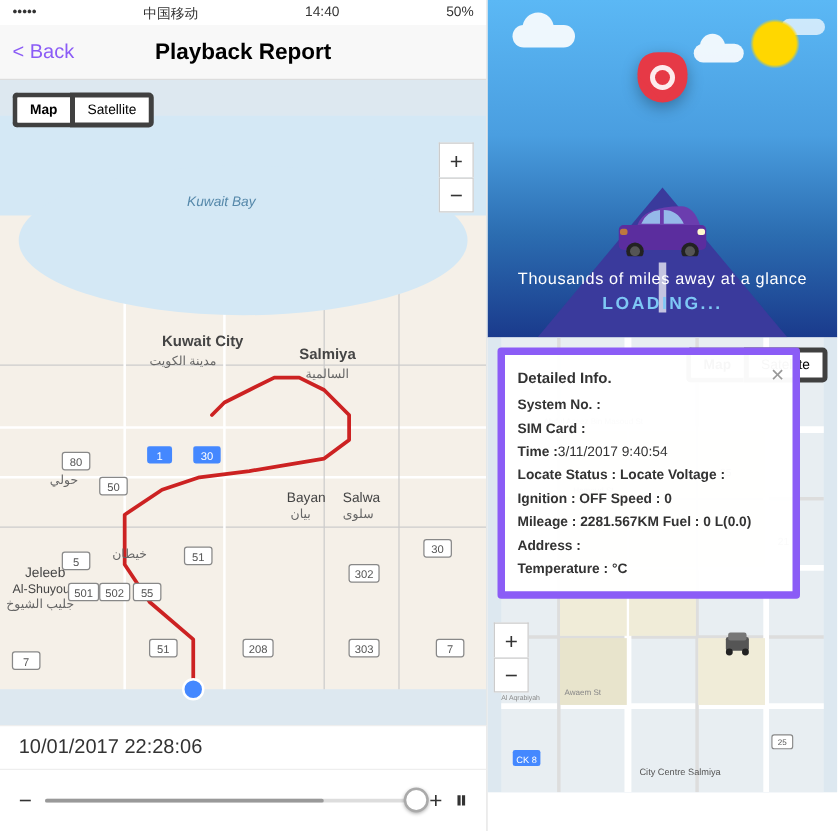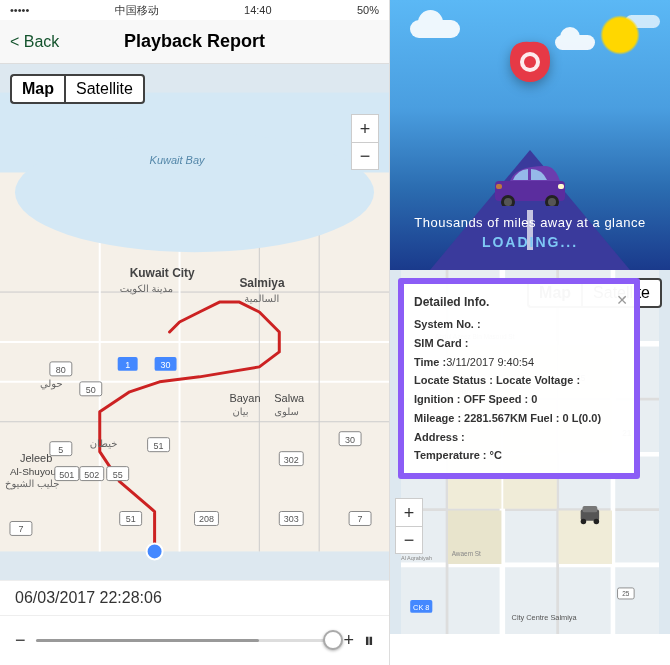--- a/index.html
+++ b/index.html
@@ -42,21 +42,21 @@
       align-items: center;
       justify-content: center;
       position: relative;
     }
 
     .nav-back {
       position: absolute;
       left: 10px;
       display: flex;
       align-items: center;
-      color: #14532d;
+      color: #8b5cf6;
       font-size: 16px;
       cursor: pointer;
     }
 
     .nav-title {
       font-size: 18px;
       font-weight: 600;
       color: #000;
     }
 
@@ -104,22 +104,22 @@
     .map-type-controls {
       position: absolute;
       top: 10px;
       left: 10px;
       display: flex;
       z-index: 10;
     }
 
     .map-type-btn {
       padding: 4px 10px;
-      font-size: 16px;
-      border: 2px solid #404040;
+      font-size: 11px;
+      border: 4px solid #404040;
       background: #fff;
       cursor: pointer;
     }
 
     .map-type-btn.active {
       background: #fff;
       font-weight: 600;
     }
 
     .map-type-btn:first-child {
@@ -480,21 +480,21 @@
       <rect x="10" y="430" width="22" height="14" rx="2" fill="#fff" stroke="#888" stroke-width="1"></rect>
       <text x="21" y="441" font-size="9" fill="#555" text-anchor="middle">7</text>
     </svg>
 
     <div class="map-controls">
       <button class="map-btn">+</button>
       <button class="map-btn">−</button>
     </div>
   </div>
 
-  <div class="timestamp">06/03/2017 22:28:06</div>
+  <div class="timestamp">10/01/2017 22:28:06</div>
 
   <div class="playback-controls">
     <button class="ctrl-btn">−</button>
     <div class="progress-bar">
       <div class="progress-fill"></div>
       <div class="progress-thumb"></div>
     </div>
     <button class="ctrl-btn">+</button>
     <button class="pause-btn">⏸</button>
   </div>

